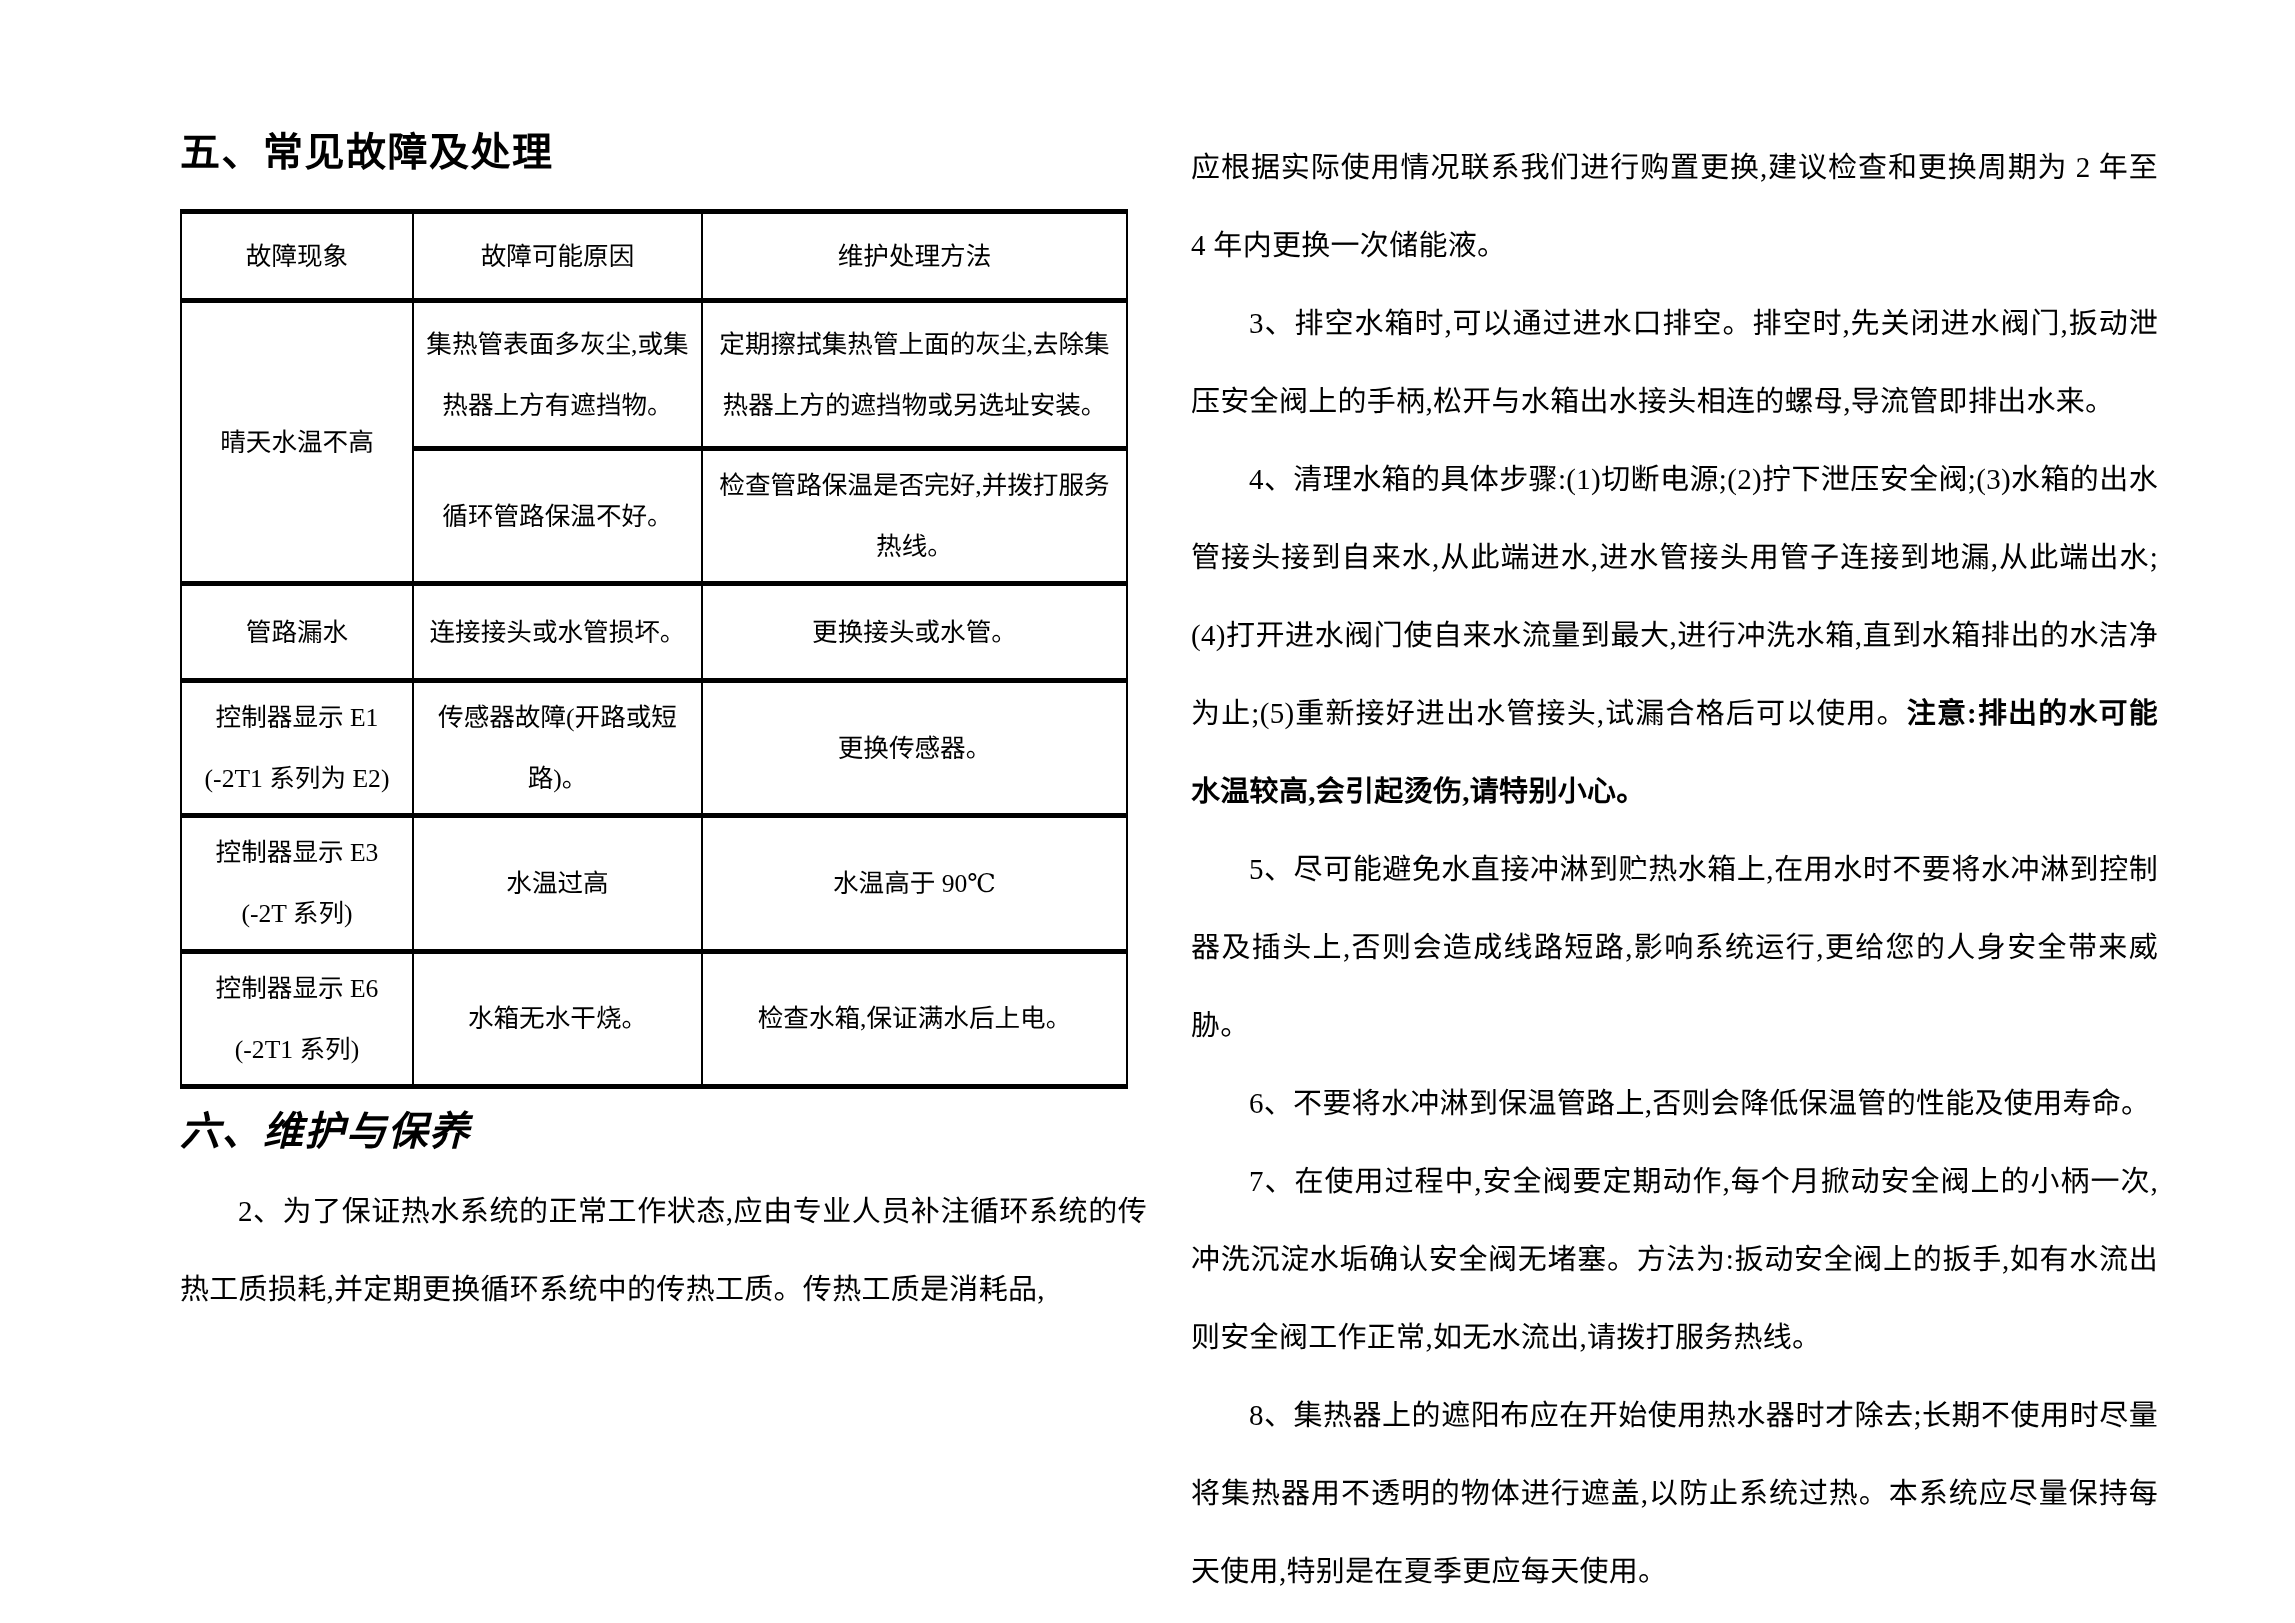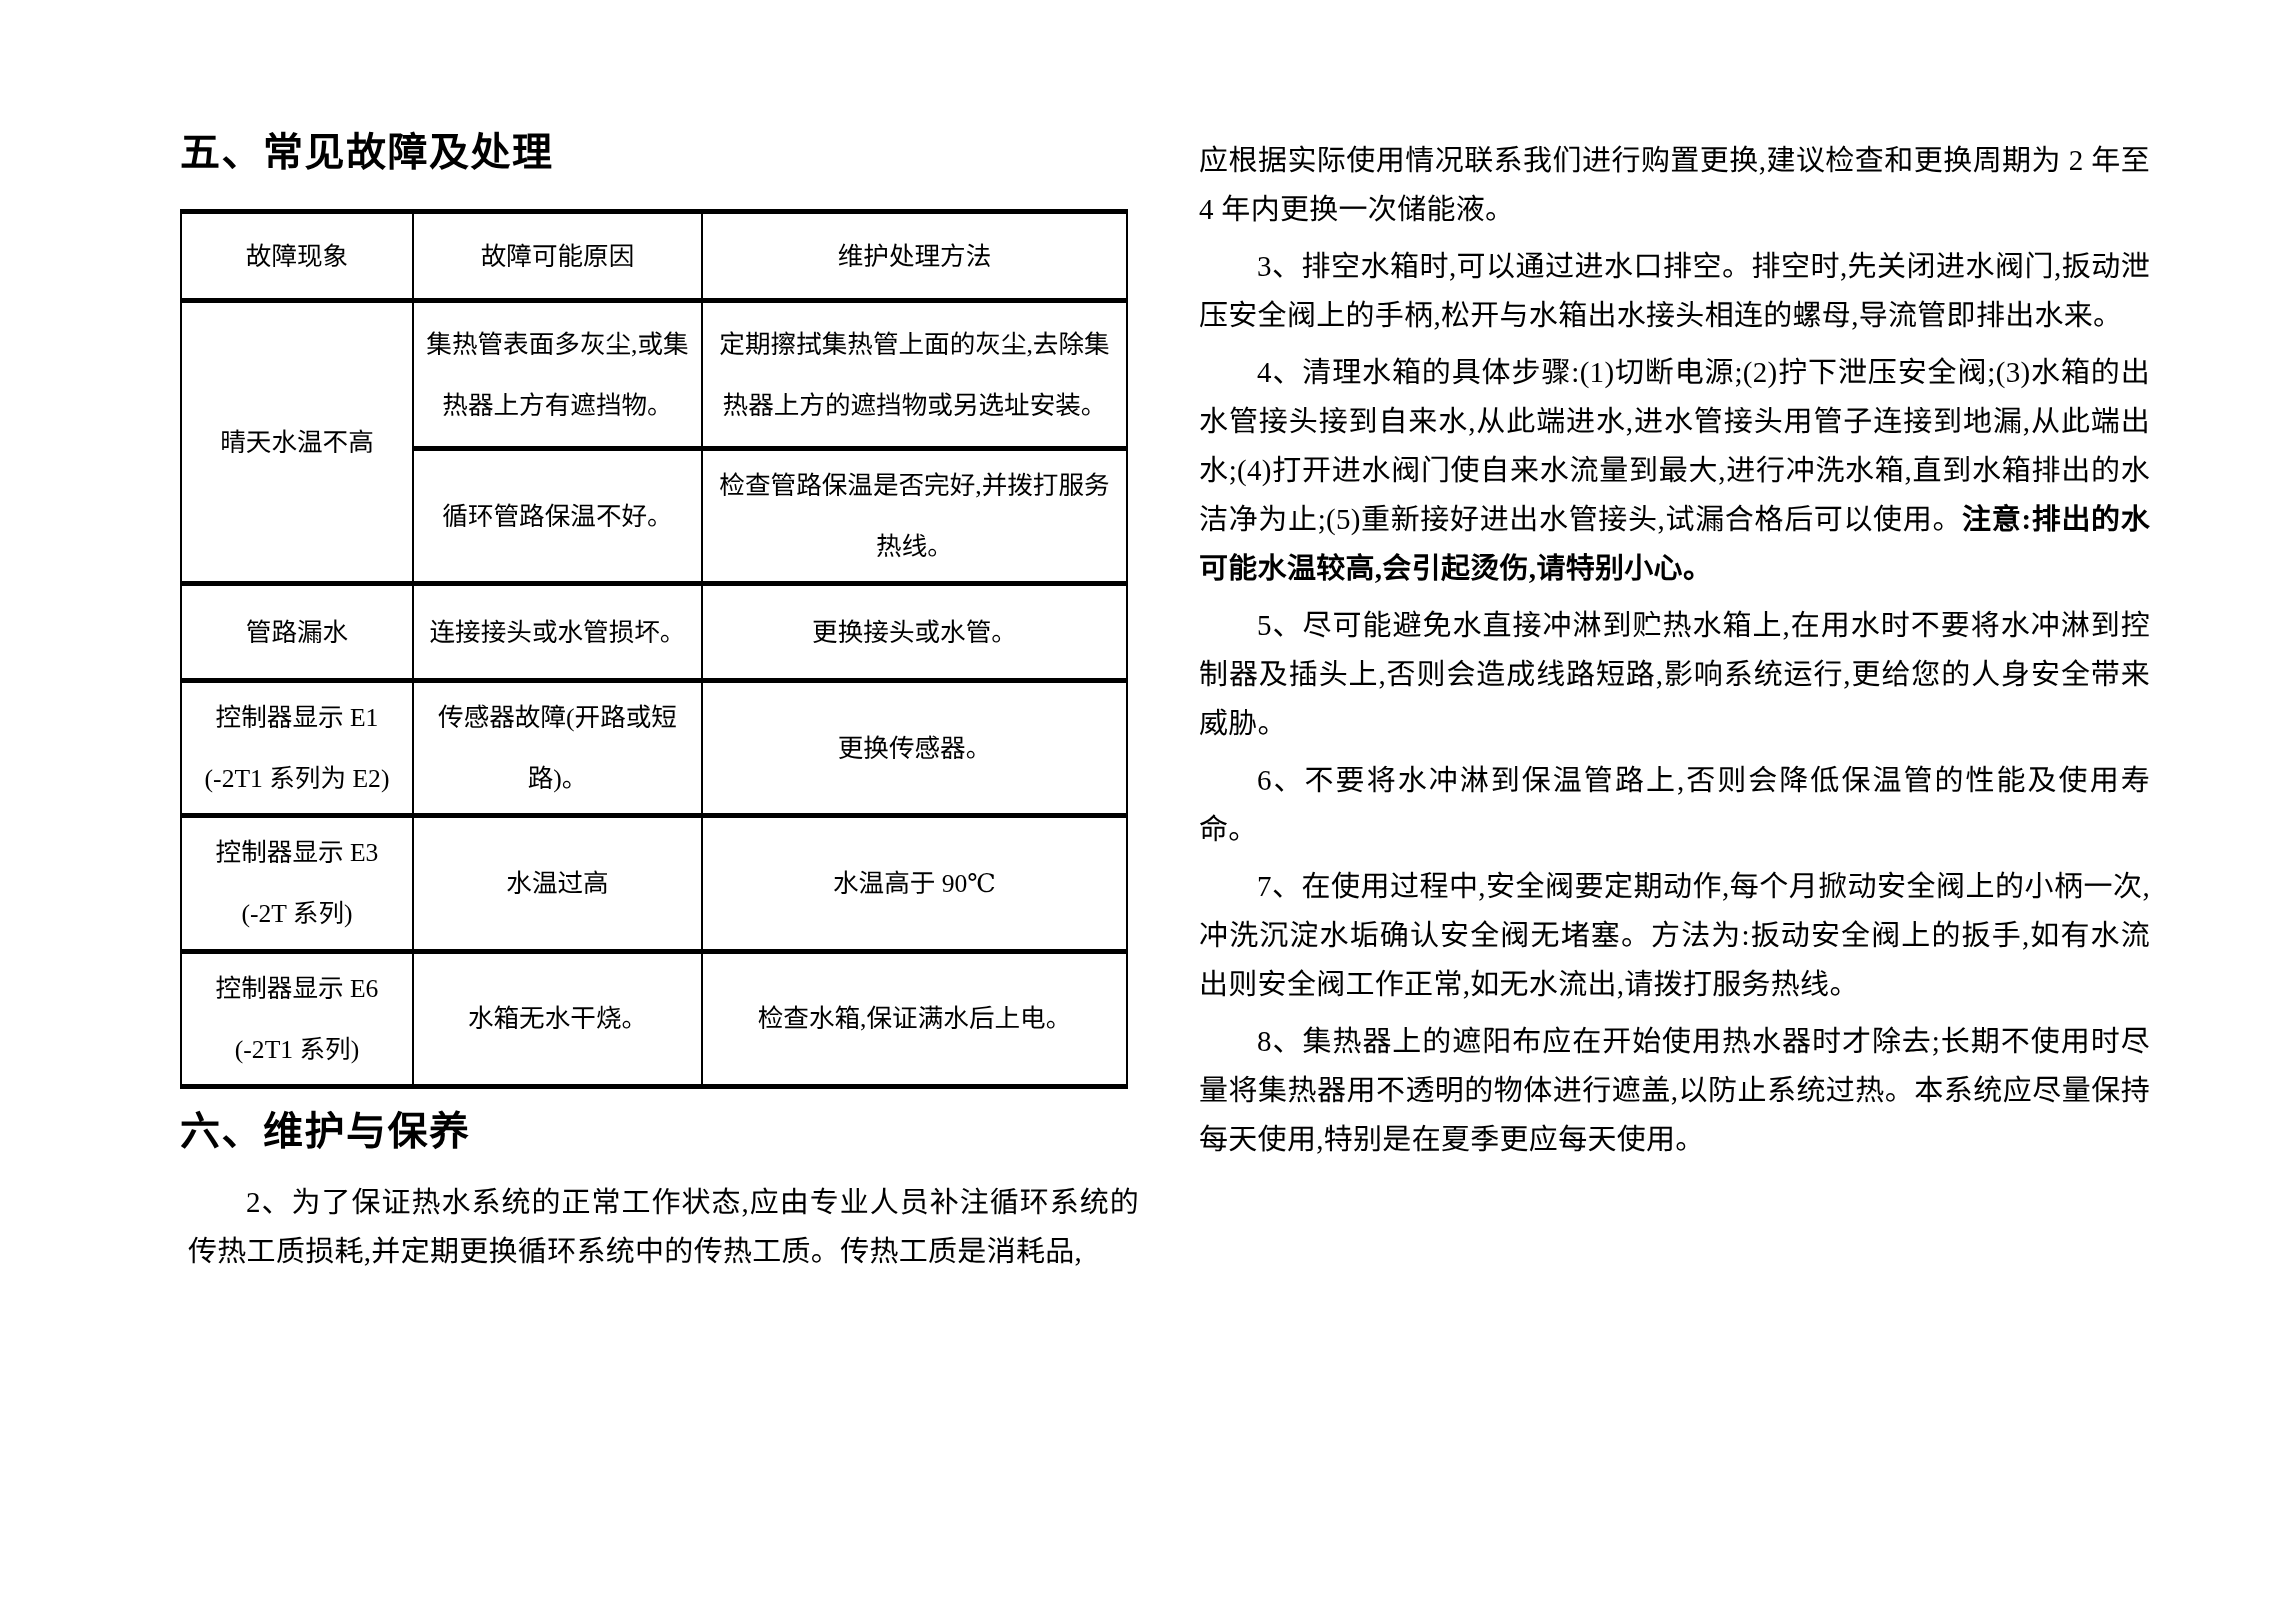--- a/index.html
+++ b/index.html
@@ -15,21 +15,21 @@
   .col-right{left:1191px;width:967px;}
 
   .sec-heading{
     font-family:"Liberation Sans","DejaVu Sans",sans-serif;
     font-weight:900;
     font-size:40px;line-height:49px;
     letter-spacing:1.5px;
     margin:0;
   }
   .h5{margin-bottom:32px;}
-  .h6{margin-top:18.4px;margin-bottom:22px;}
+  .h6{margin-top:18.4px;margin-bottom:16px;font-style:italic;}
 
   table.fault{
     border-collapse:collapse;
     width:947px;
     table-layout:fixed;
     padding-left:12px;
   }
   table.fault td, table.fault th{
     border:2.6px solid #000;
     border-top-width:5.6px;
@@ -46,23 +46,23 @@
   .row-sunny-a{height:148px;}
   .row-sunny-b{height:120px;}
   .row-leak{height:97px;}
   .row-e1{height:133px;}
   .row-e3{height:97px;}
   .row-e6{height:102px;}
   .cell-left{text-align:left;padding-left:13.3px;margin-left:13px;}
   .cell-line{white-space:nowrap;}
 
   .bodytext p{
-    margin:8px;
+    margin:0;
     font-size:29px;
-    line-height:49px;
+    line-height:78px;
     text-align:justify;
     letter-spacing:0.3px;
   }
   .indent{text-indent:2em;}
   .bold{font-weight:bold;}
 </style>
 </head>
 <body>
 
 <div class="page">

